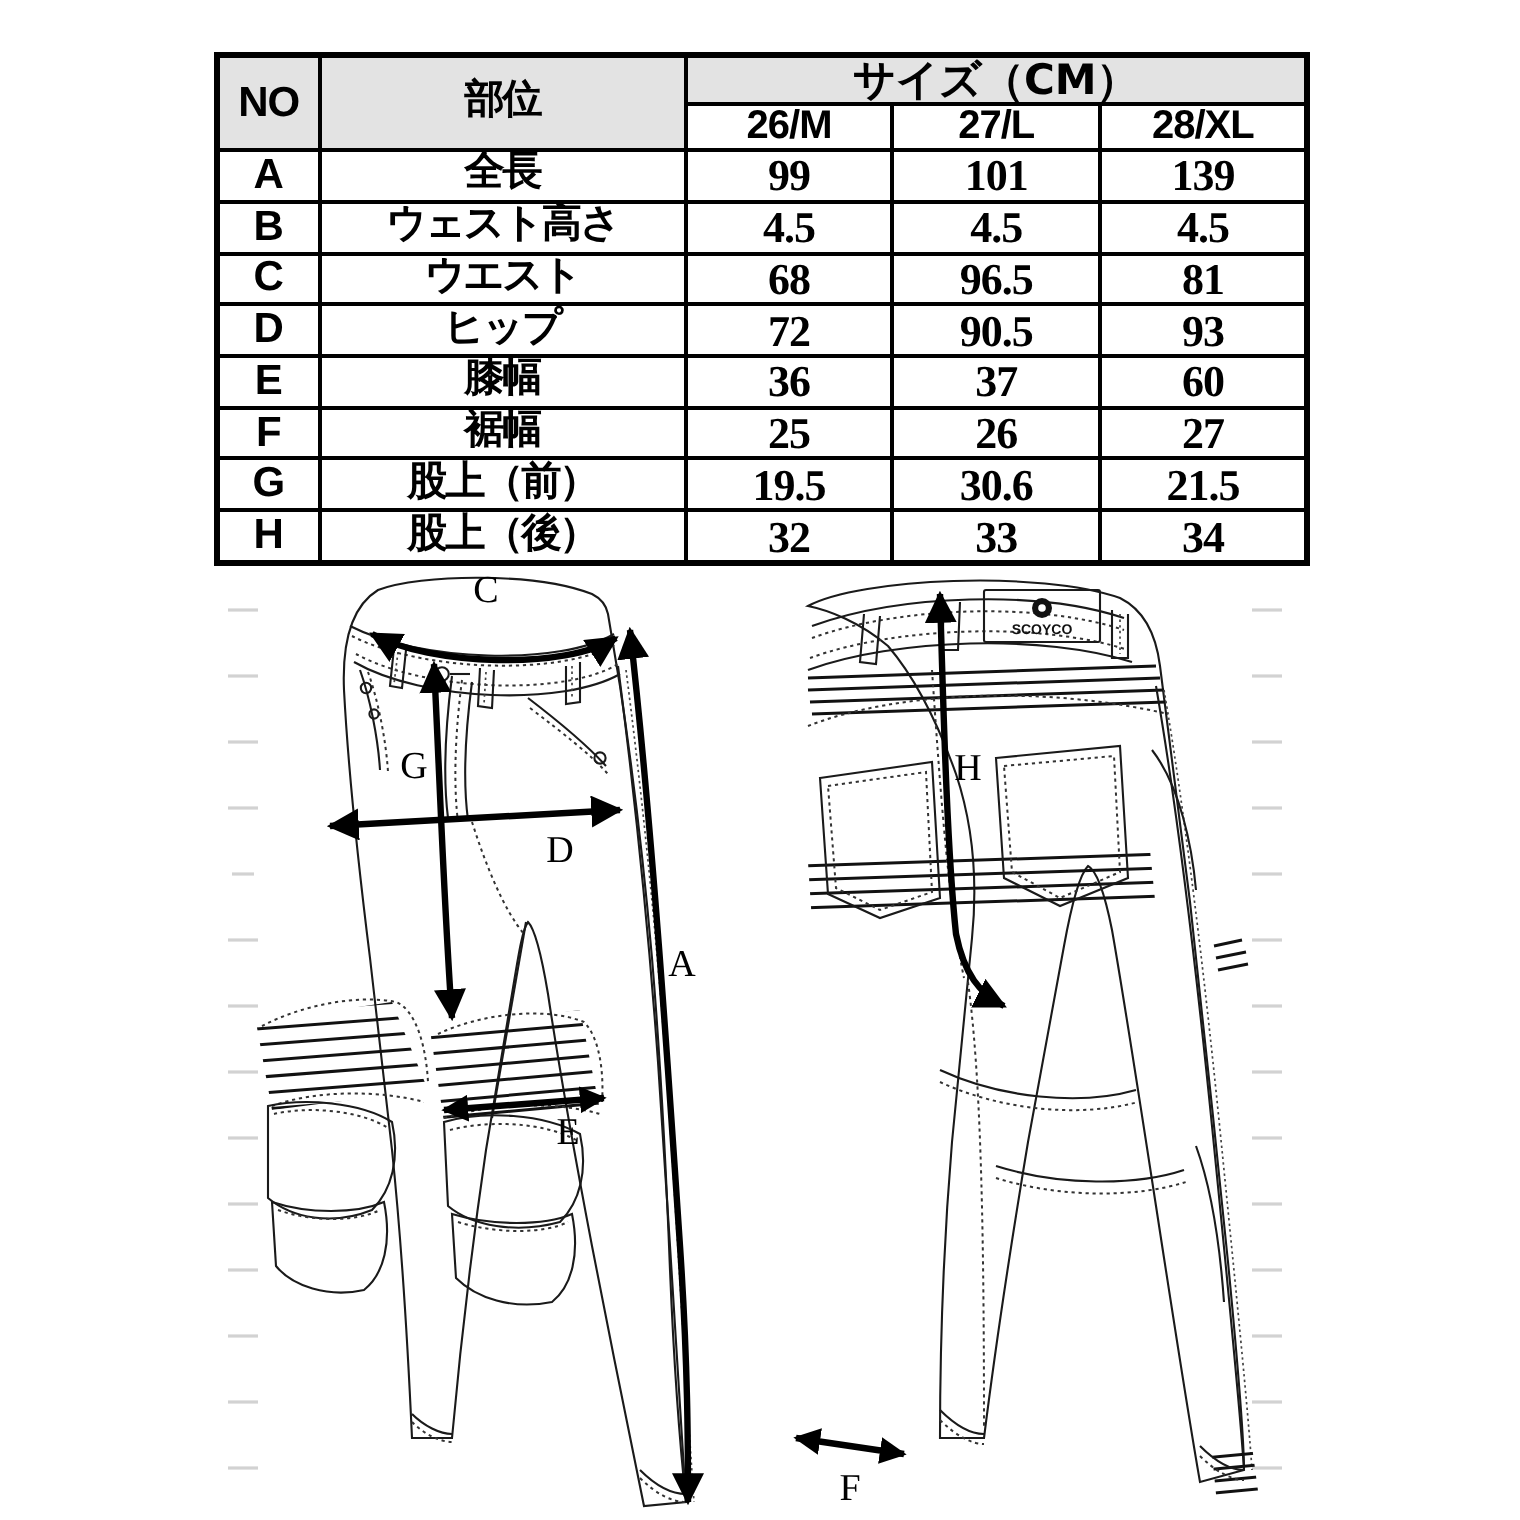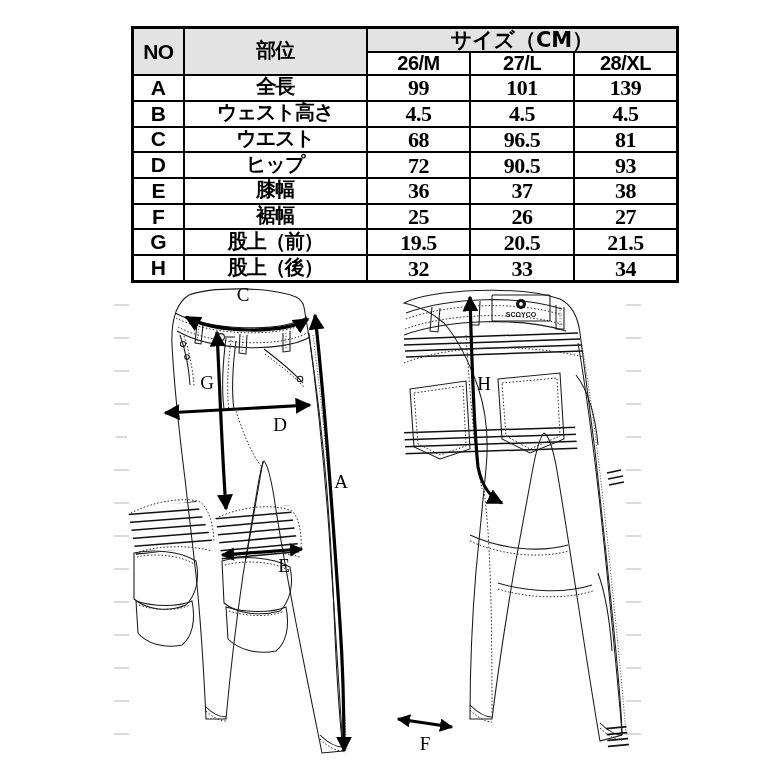--- a/index.html
+++ b/index.html
@@ -23,21 +23,20 @@
     top: 26px;
     width: 548px;
     height: 257px;
   }
   table.size-table {
     width: 100%;
     height: 100%;
     border-collapse: collapse;
     table-layout: fixed;
     border: 3px solid #000;
-    margin-left: 24px;
   }
   table.size-table td,
   table.size-table th {
     border: 2px solid #000;
     text-align: center;
     vertical-align: middle;
     font-weight: bold;
     padding: 0;
     line-height: 1.05;
   }
@@ -132,34 +131,34 @@
         <td class="t-part">ヒップ</td>
         <td class="t-num">72</td>
         <td class="t-num">90.5</td>
         <td class="t-num">93</td>
       </tr>
       <tr class="data-row">
         <td class="t-code">E</td>
         <td class="t-part">膝幅</td>
         <td class="t-num">36</td>
         <td class="t-num">37</td>
-        <td class="t-num">38</td>
+        <td class="t-num">60</td>
       </tr>
       <tr class="data-row">
         <td class="t-code">F</td>
         <td class="t-part">裾幅</td>
         <td class="t-num">25</td>
         <td class="t-num">26</td>
         <td class="t-num">27</td>
       </tr>
       <tr class="data-row">
         <td class="t-code">G</td>
         <td class="t-part">股上（前）</td>
         <td class="t-num">19.5</td>
-        <td class="t-num">20.5</td>
+        <td class="t-num">30.6</td>
         <td class="t-num">21.5</td>
       </tr>
       <tr class="data-row">
         <td class="t-code">H</td>
         <td class="t-part">股上（後）</td>
         <td class="t-num">32</td>
         <td class="t-num">33</td>
         <td class="t-num">34</td>
       </tr>
     </tbody>

